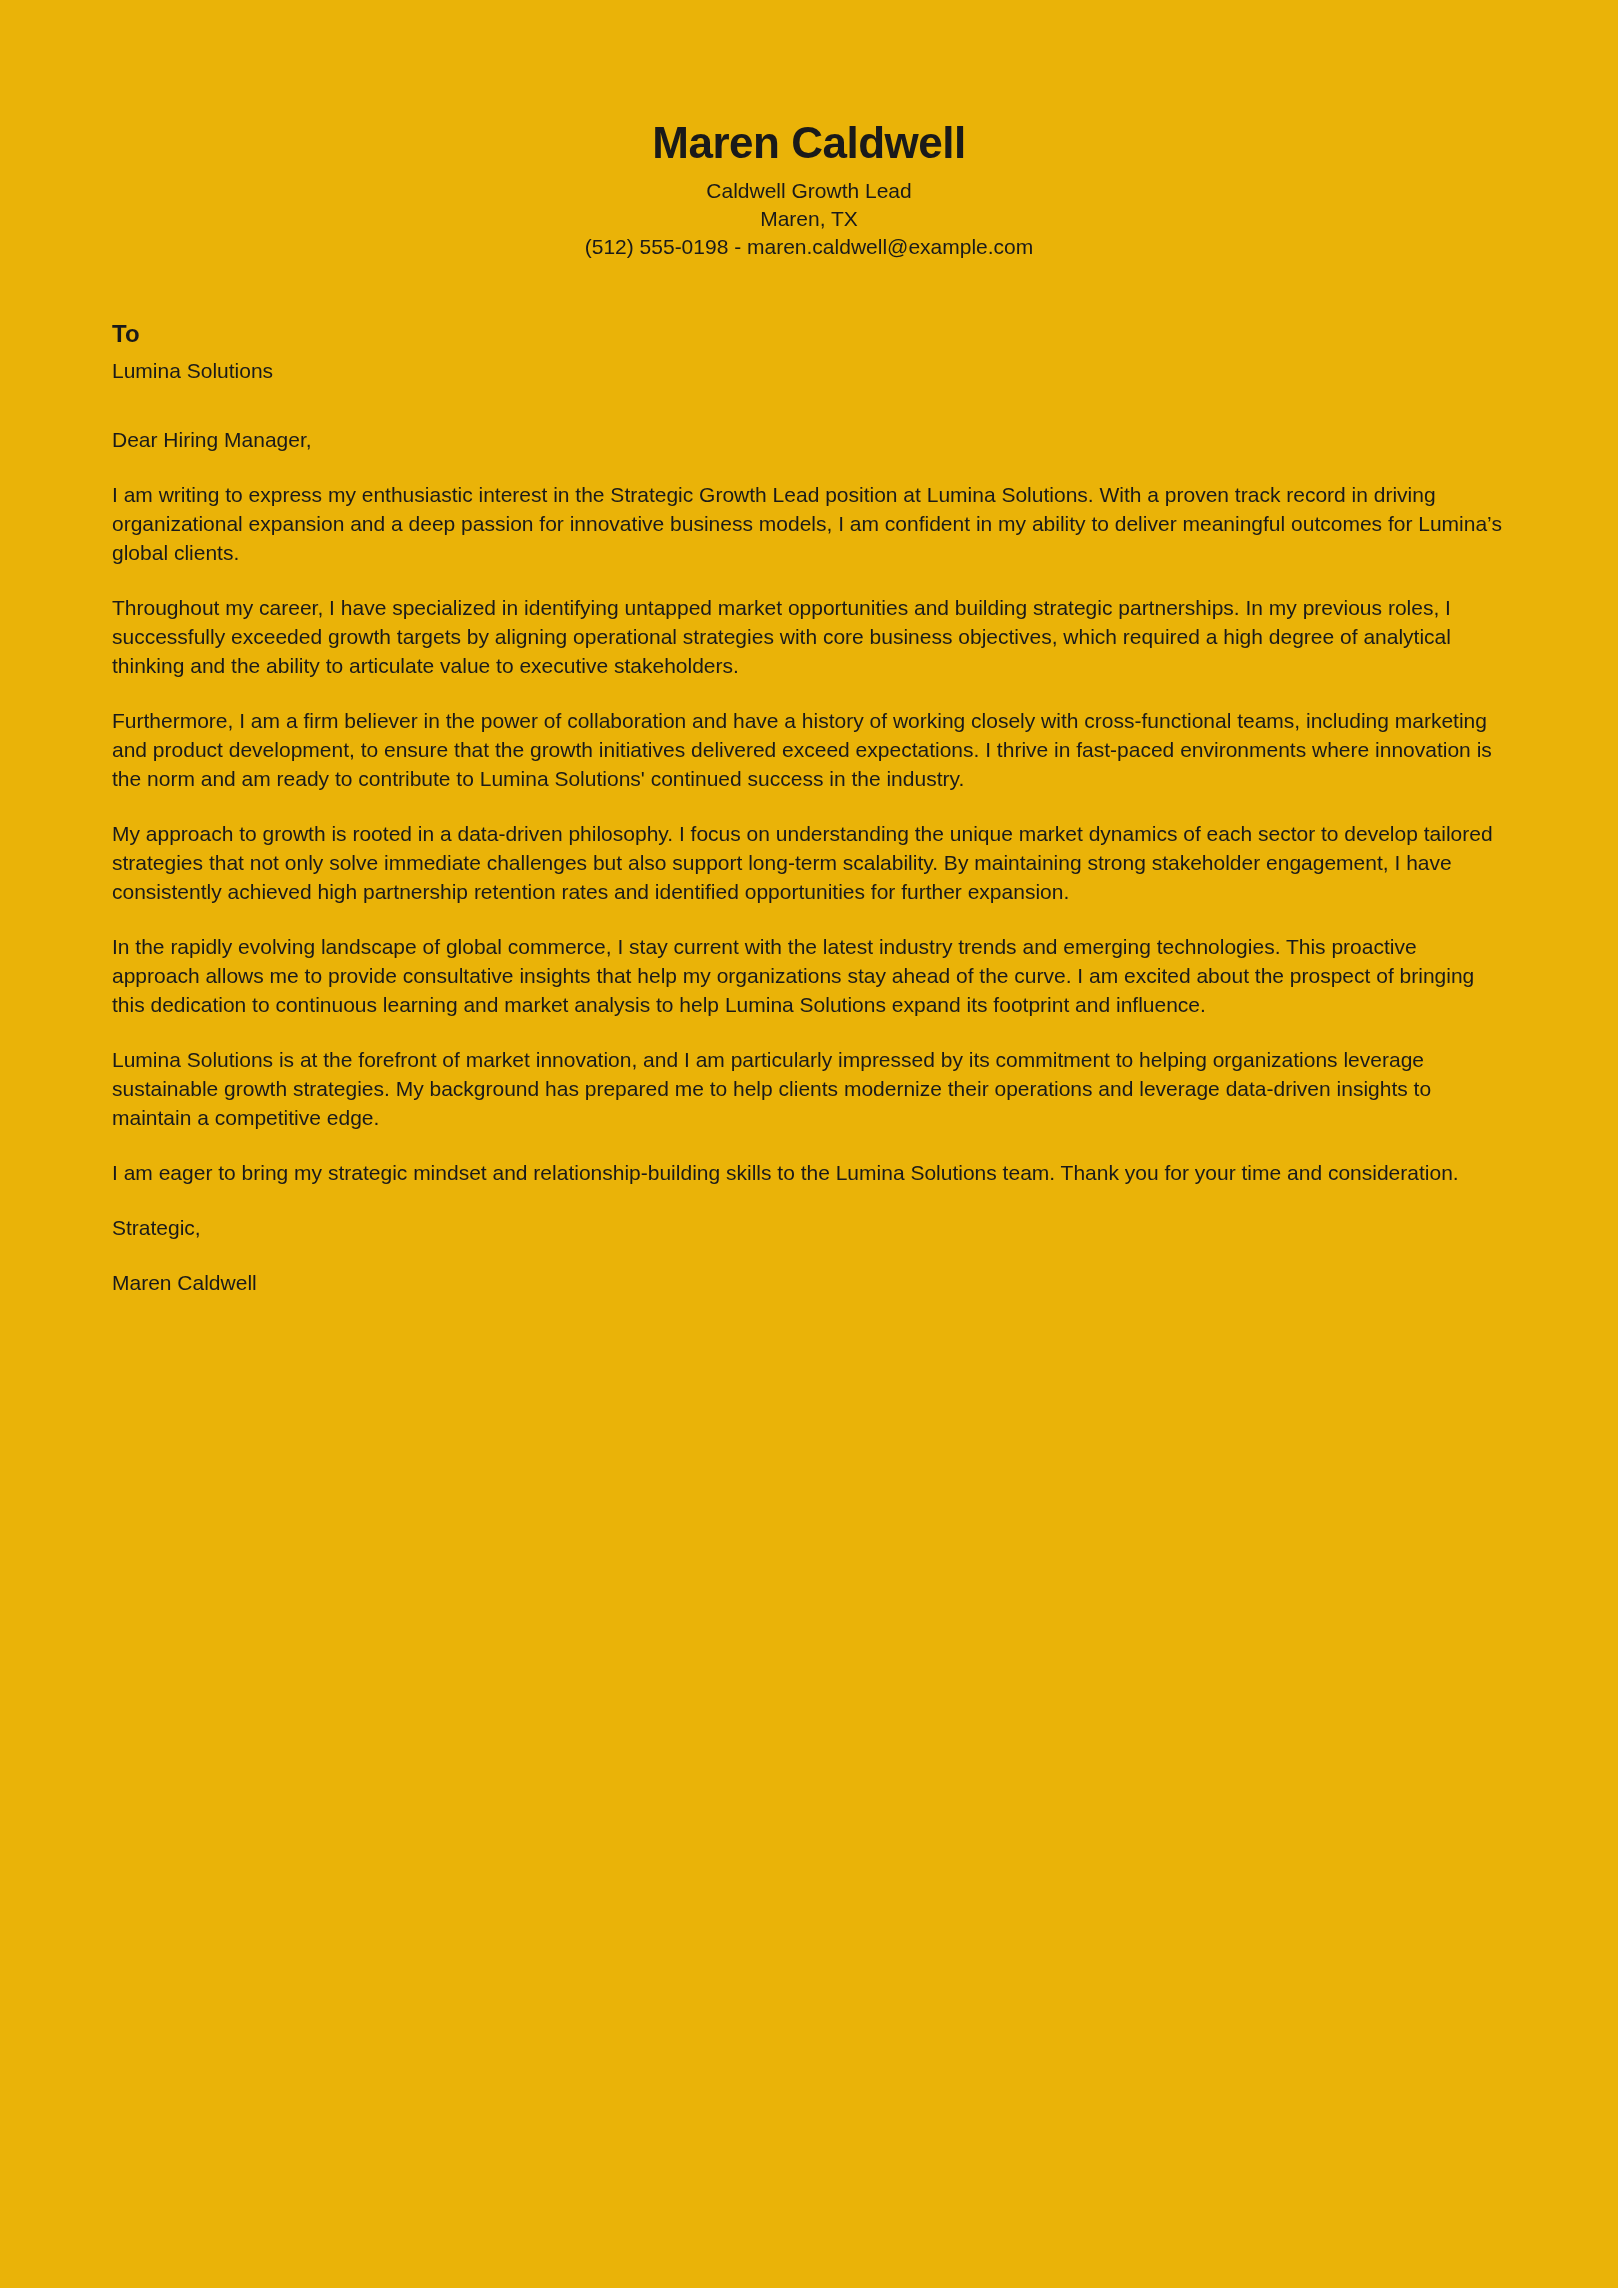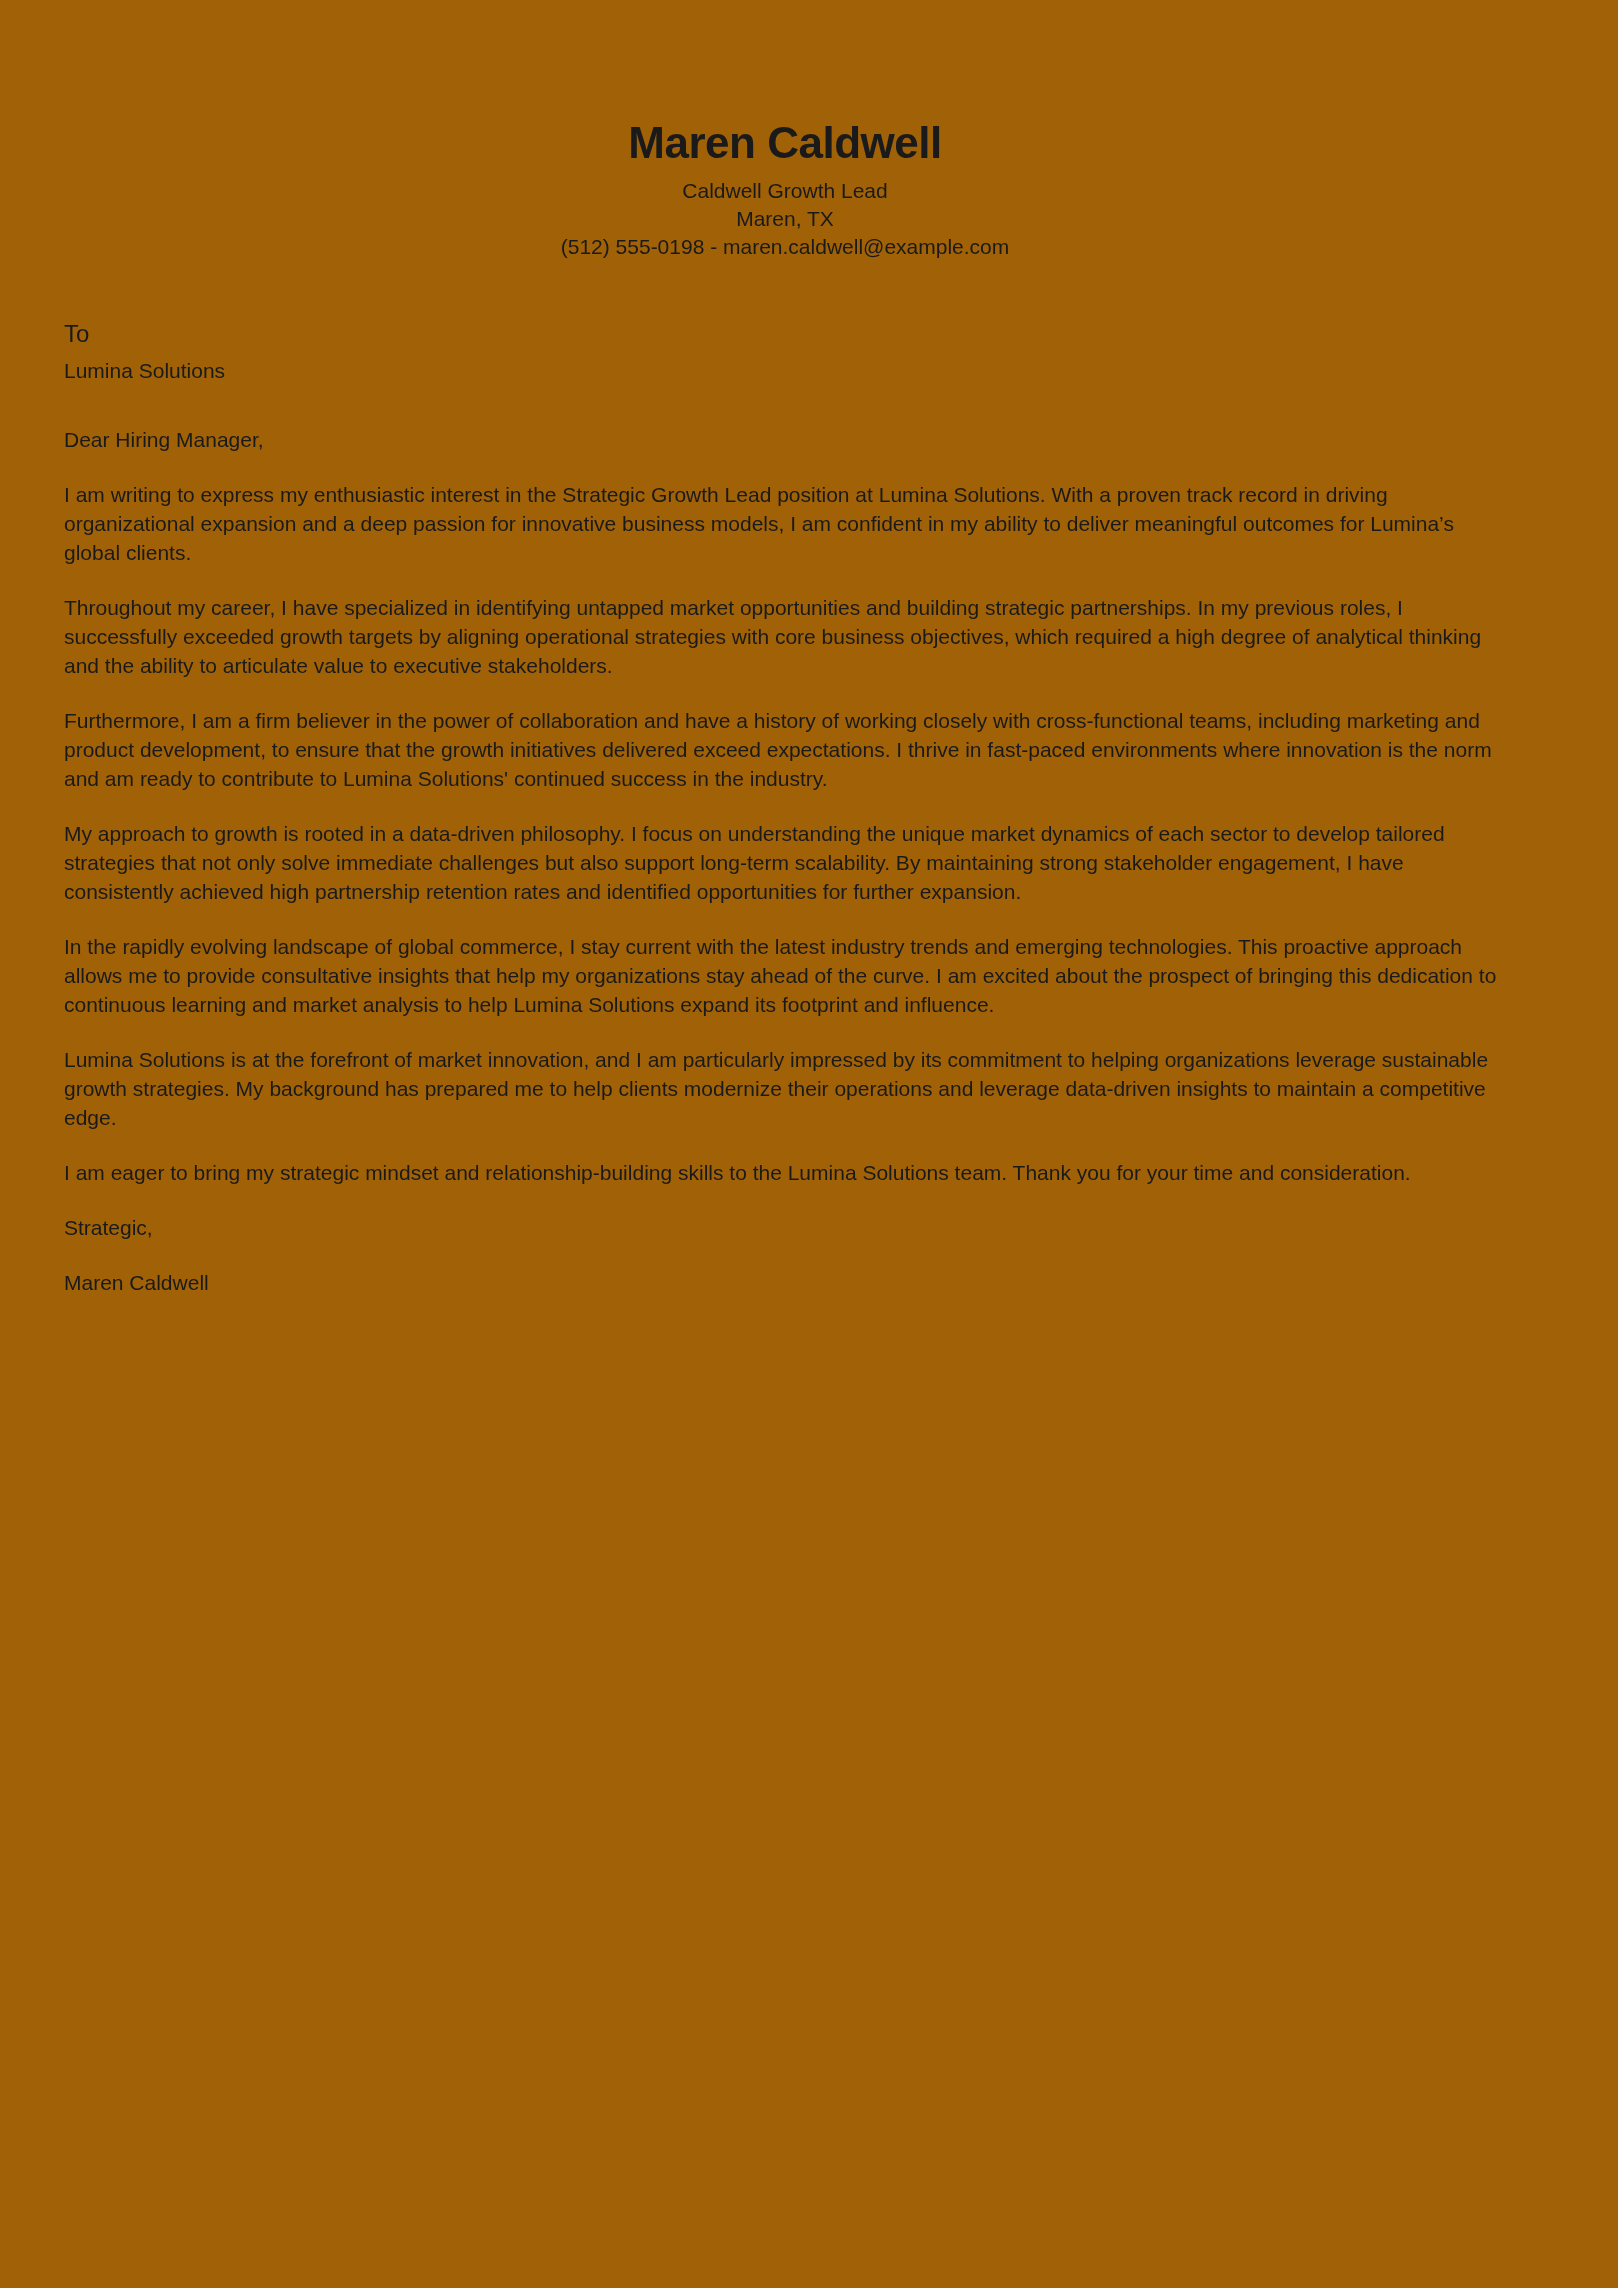--- a/index.html
+++ b/index.html
@@ -4,24 +4,24 @@
 <style>
   * { box-sizing: border-box; }
   html, body {
     margin: 0;
     padding: 0;
     background: #ffffff;
   }
   .page {
     width: 1618px;
     height: 2288px;
-    background: #a16207;
+    background: #eab308;
     color: #1a1a1a;
     font-family: "Liberation Sans", sans-serif;
-    padding: 118px 112px 0 64px;
+    padding: 118px 112px 0 112px;
     overflow: hidden;
   }
   .letter-header {
     text-align: center;
   }
   .applicant-name {
     font-size: 44px;
     line-height: 50px;
     font-weight: 700;
     margin: 0 0 9px 0;
@@ -30,21 +30,21 @@
   .contact-line {
     font-size: 21px;
     line-height: 28px;
   }
   .recipient-block {
     margin-top: 58px;
     text-align: left;
   }
   .to-label {
     font-size: 24px;
-    font-weight: 400;
+    font-weight: 700;
     line-height: 30px;
     margin: 0 0 7px 0;
   }
   .recipient-company {
     font-size: 21px;
     line-height: 29px;
   }
   .letter-body {
     margin-top: 40px;
   }

